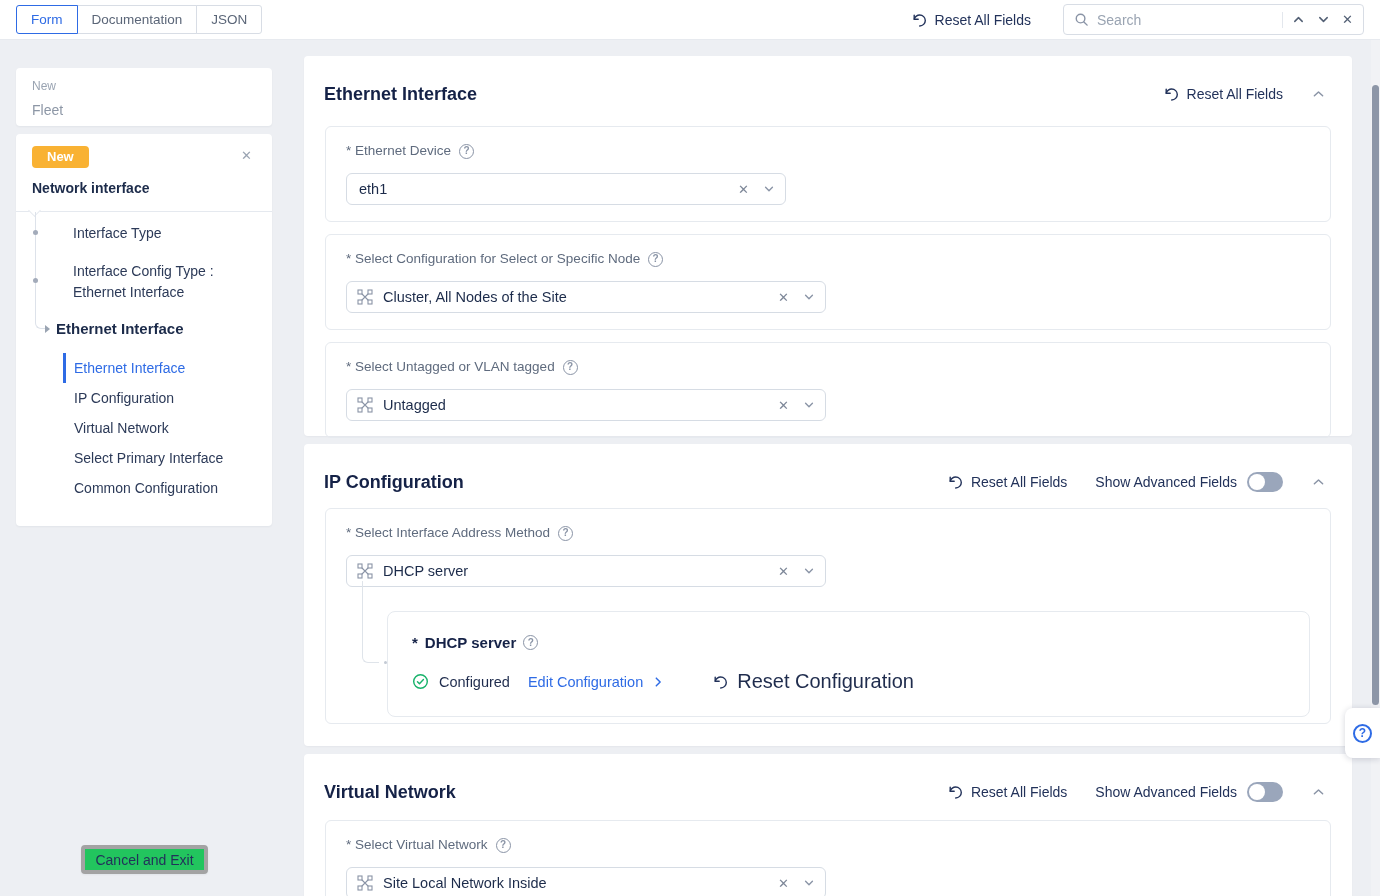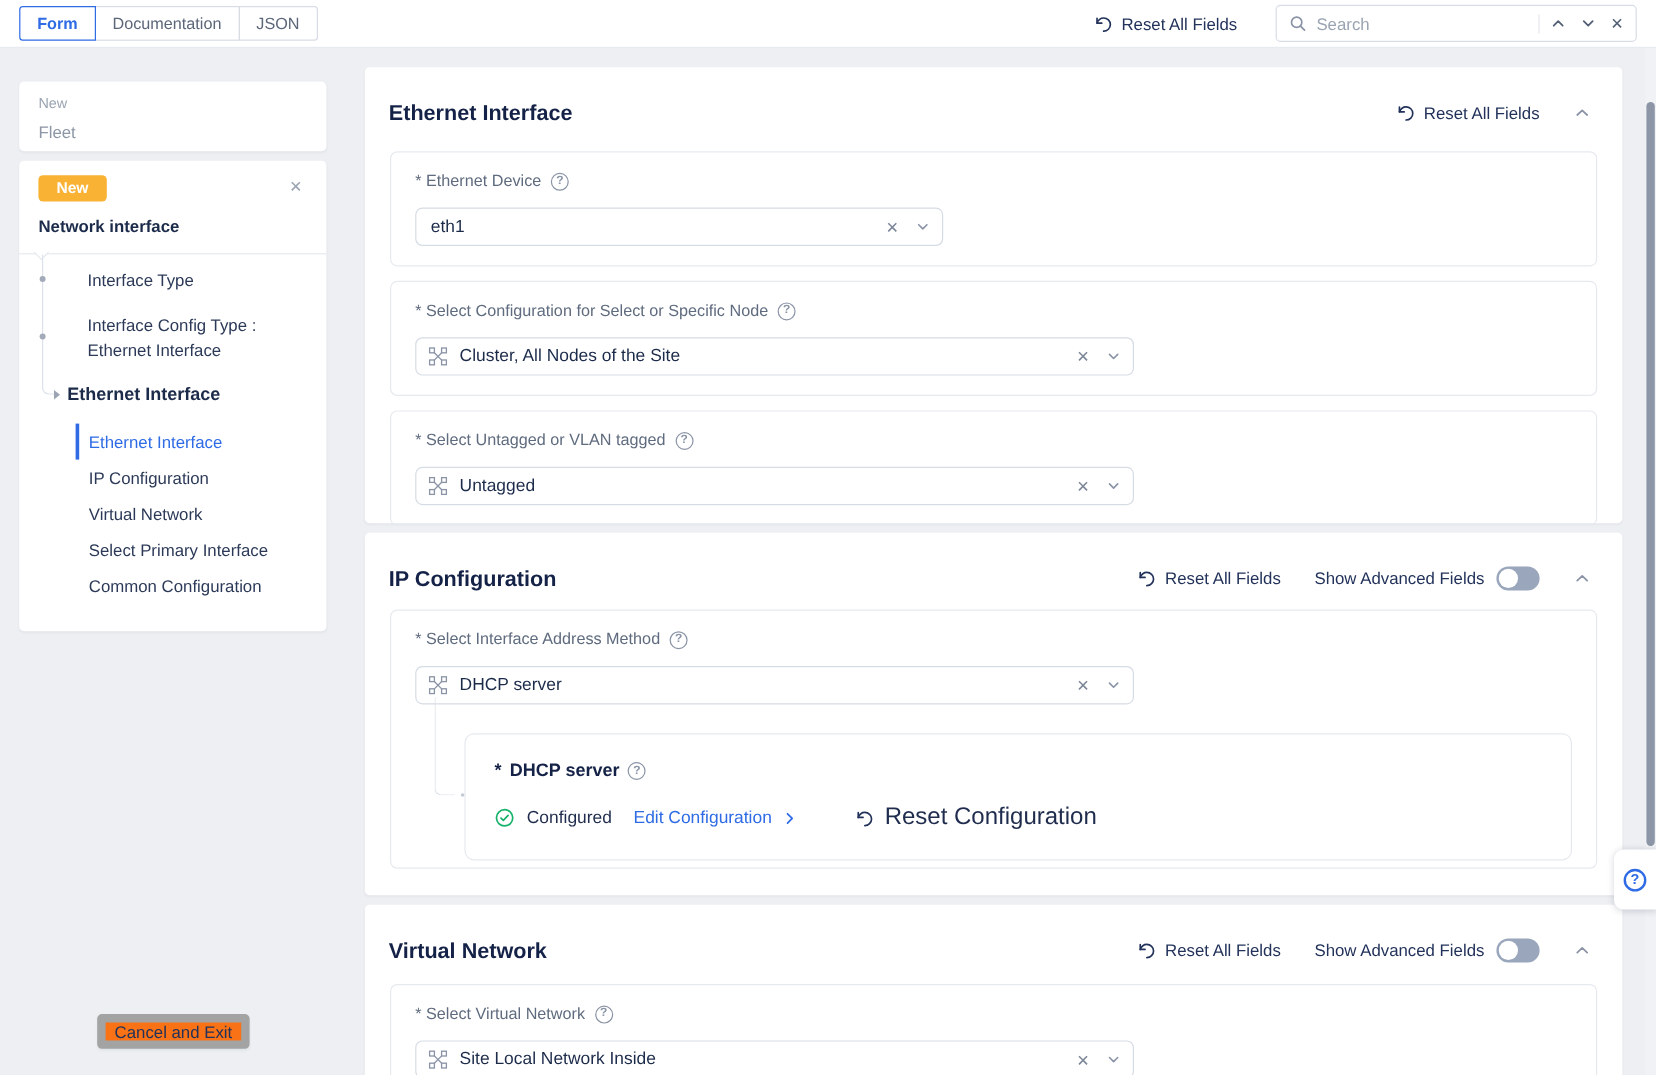--- a/index.html
+++ b/index.html
@@ -17,21 +17,21 @@
     position:absolute; top:0; left:0; width:1380px; height:40px;
     background:#fff; border-bottom:1px solid #e7eaef;
     display:flex; align-items:center;
   }
   .tabs { display:flex; margin-left:16px; }
   .tab {
     padding:6px 14px; font-size:13.5px; color:#5b6678;
     border:1px solid #d8dde5; background:#fff; margin-left:-1px;
     cursor:pointer; white-space:nowrap;
   }
-  .tab:first-child { border-radius:3px 0 0 3px; margin-left:0;font-weight:bold; }
+  .tab:first-child { border-radius:3px 0 0 3px; margin-left:0; }
   .tab:last-child { border-radius:0 3px 3px 0; }
   .tab.active { color:#2e6be5; border:1px solid #2e6be5; z-index:2; position:relative; border-radius:3px 0 0 3px; }
   .topbar-right { margin-left:auto; display:flex; align-items:center; }
   .reset-all-top {
     display:flex; align-items:center; gap:8px; font-size:14px; color:#22325a;
     cursor:pointer; margin-right:32px;
   }
   .searchbox {
     width:301px; height:31px; border:1px solid #d8dde5; border-radius:4px;
     display:flex; align-items:center; padding:0 10px; margin-right:16px; background:#fff;
@@ -93,21 +93,21 @@
   .tree-item.parent { left:40px; font-size:15px; font-weight:700; color:#1c2b4a; }
   .subtree { position:absolute; left:47px; top:142px; right:6px; }
   .sub-item {
     height:30px; display:flex; align-items:center; font-size:14px; color:#2c3a58;
     padding-left:11px; cursor:pointer;
   }
   .sub-item.active { color:#2e6be5; border-left:3px solid #2e6be5; padding-left:8px; }
 
   .cancel-btn {
     position:absolute; left:81px; top:845px; width:127px; height:29px;
-    background:#f97316; border:7px solid #a3a3a3; border-radius:4px;
+    background:#22c55e; border:4px solid #a3a3a3; border-radius:4px;
     font-size:14px; color:#22325a; font-family:"Liberation Sans", sans-serif;
     cursor:pointer; box-shadow:0 1px 2px rgba(20,30,60,.05);
   }
 
   
   .section {
     position:absolute; left:304px; width:1048px; background:#fff; border-radius:4px;
     box-shadow:0 1px 2px rgba(20,30,60,.04);
   }
   .sec1 { top:56px; height:380px; }
@@ -139,21 +139,21 @@
     font-size:10px; font-weight:700; color:#8a94a6; cursor:pointer; flex:0 0 auto;
   }
   .select {
     margin-top:14px; height:32px; border:1px solid #d6dce4; border-radius:6px;
     display:flex; align-items:center; padding:0 10px; background:#fff; cursor:pointer;
   }
   .select .val { font-size:14.5px; color:#1c2b4a; font-weight:500; margin-left:2px; }
   .select .oneof { margin-right:8px; }
   .select .clear { margin-left:auto; color:#7d8798; font-size:13px; line-height:1; padding:0 2px; }
   .select .chev { margin-left:12px; }
-  .w440 { width:440px;text-align:right; } .w500 { width:599px; }
+  .w440 { width:440px;text-align:right; } .w500 { width:480px; }
 
   .connector {
     position:absolute; left:36px; top:72px; width:17px; height:82px;
     border-left:1px solid #dfe4ea; border-bottom:1px solid #dfe4ea;
     border-bottom-left-radius:6px;
   }
   .connector-dot {
     position:absolute; left:58px; top:152px; width:3px; height:3px; border-radius:50%;
     background:#c3cad4;
   }

